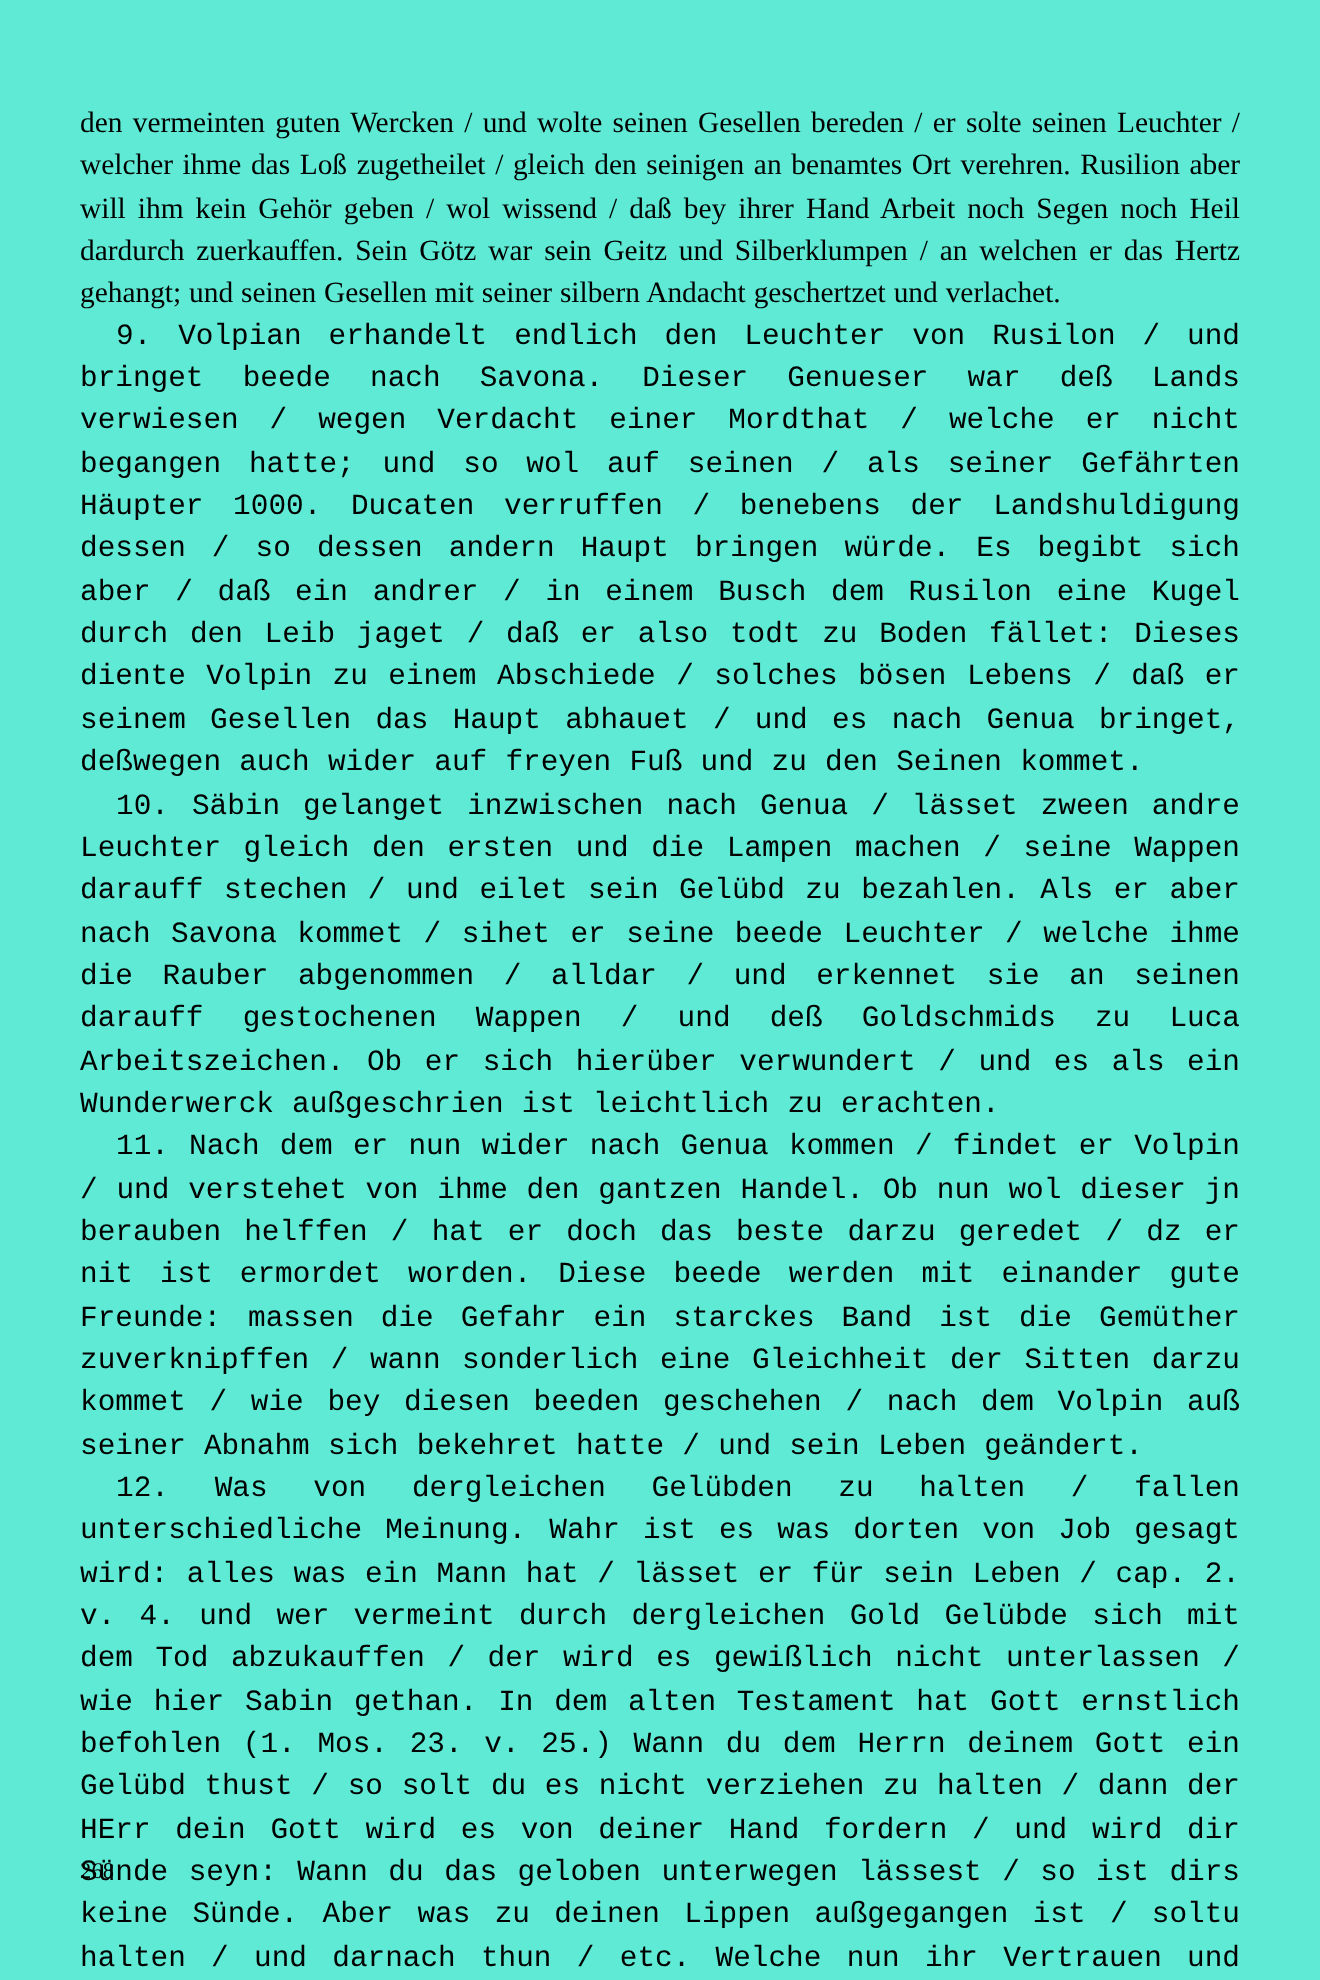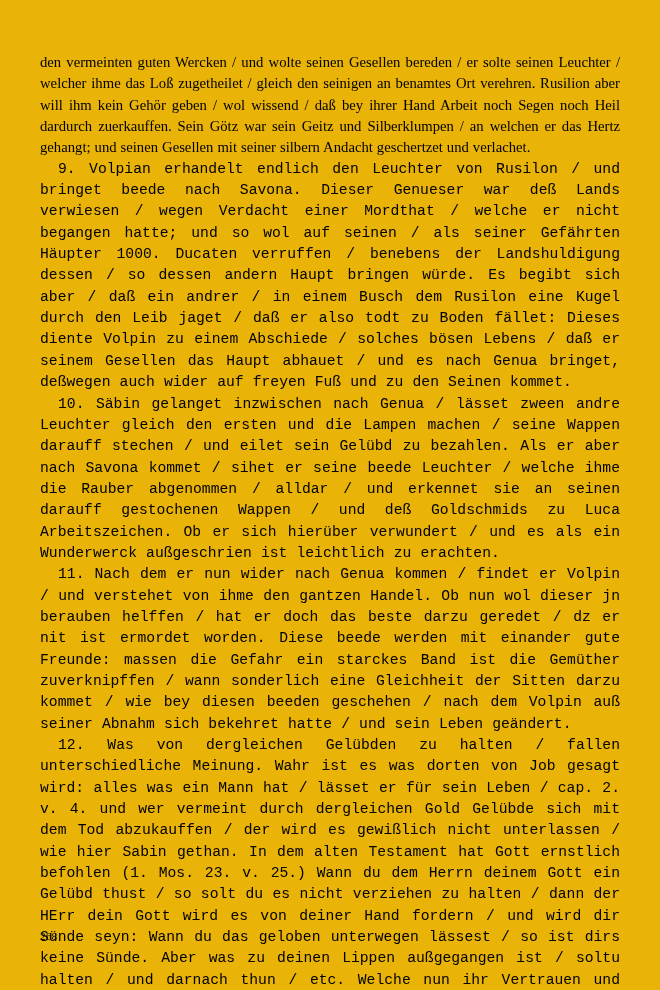--- a/index.html
+++ b/index.html
@@ -4,21 +4,21 @@
 <style>
   html, body {
     margin: 0;
     padding: 0;
     background: #ffffff;
   }
   .page {
     position: relative;
     width: 660px;
     height: 990px;
-    background: #eab308;
+    background: #5eead4;
     overflow: hidden;
     font-family: "Liberation Serif", "DejaVu Serif", serif;
     color: #000000;
   }
   .textblock {
     position: absolute;
     left: 40px;
     top: 52px;
     width: 580px;
   }

